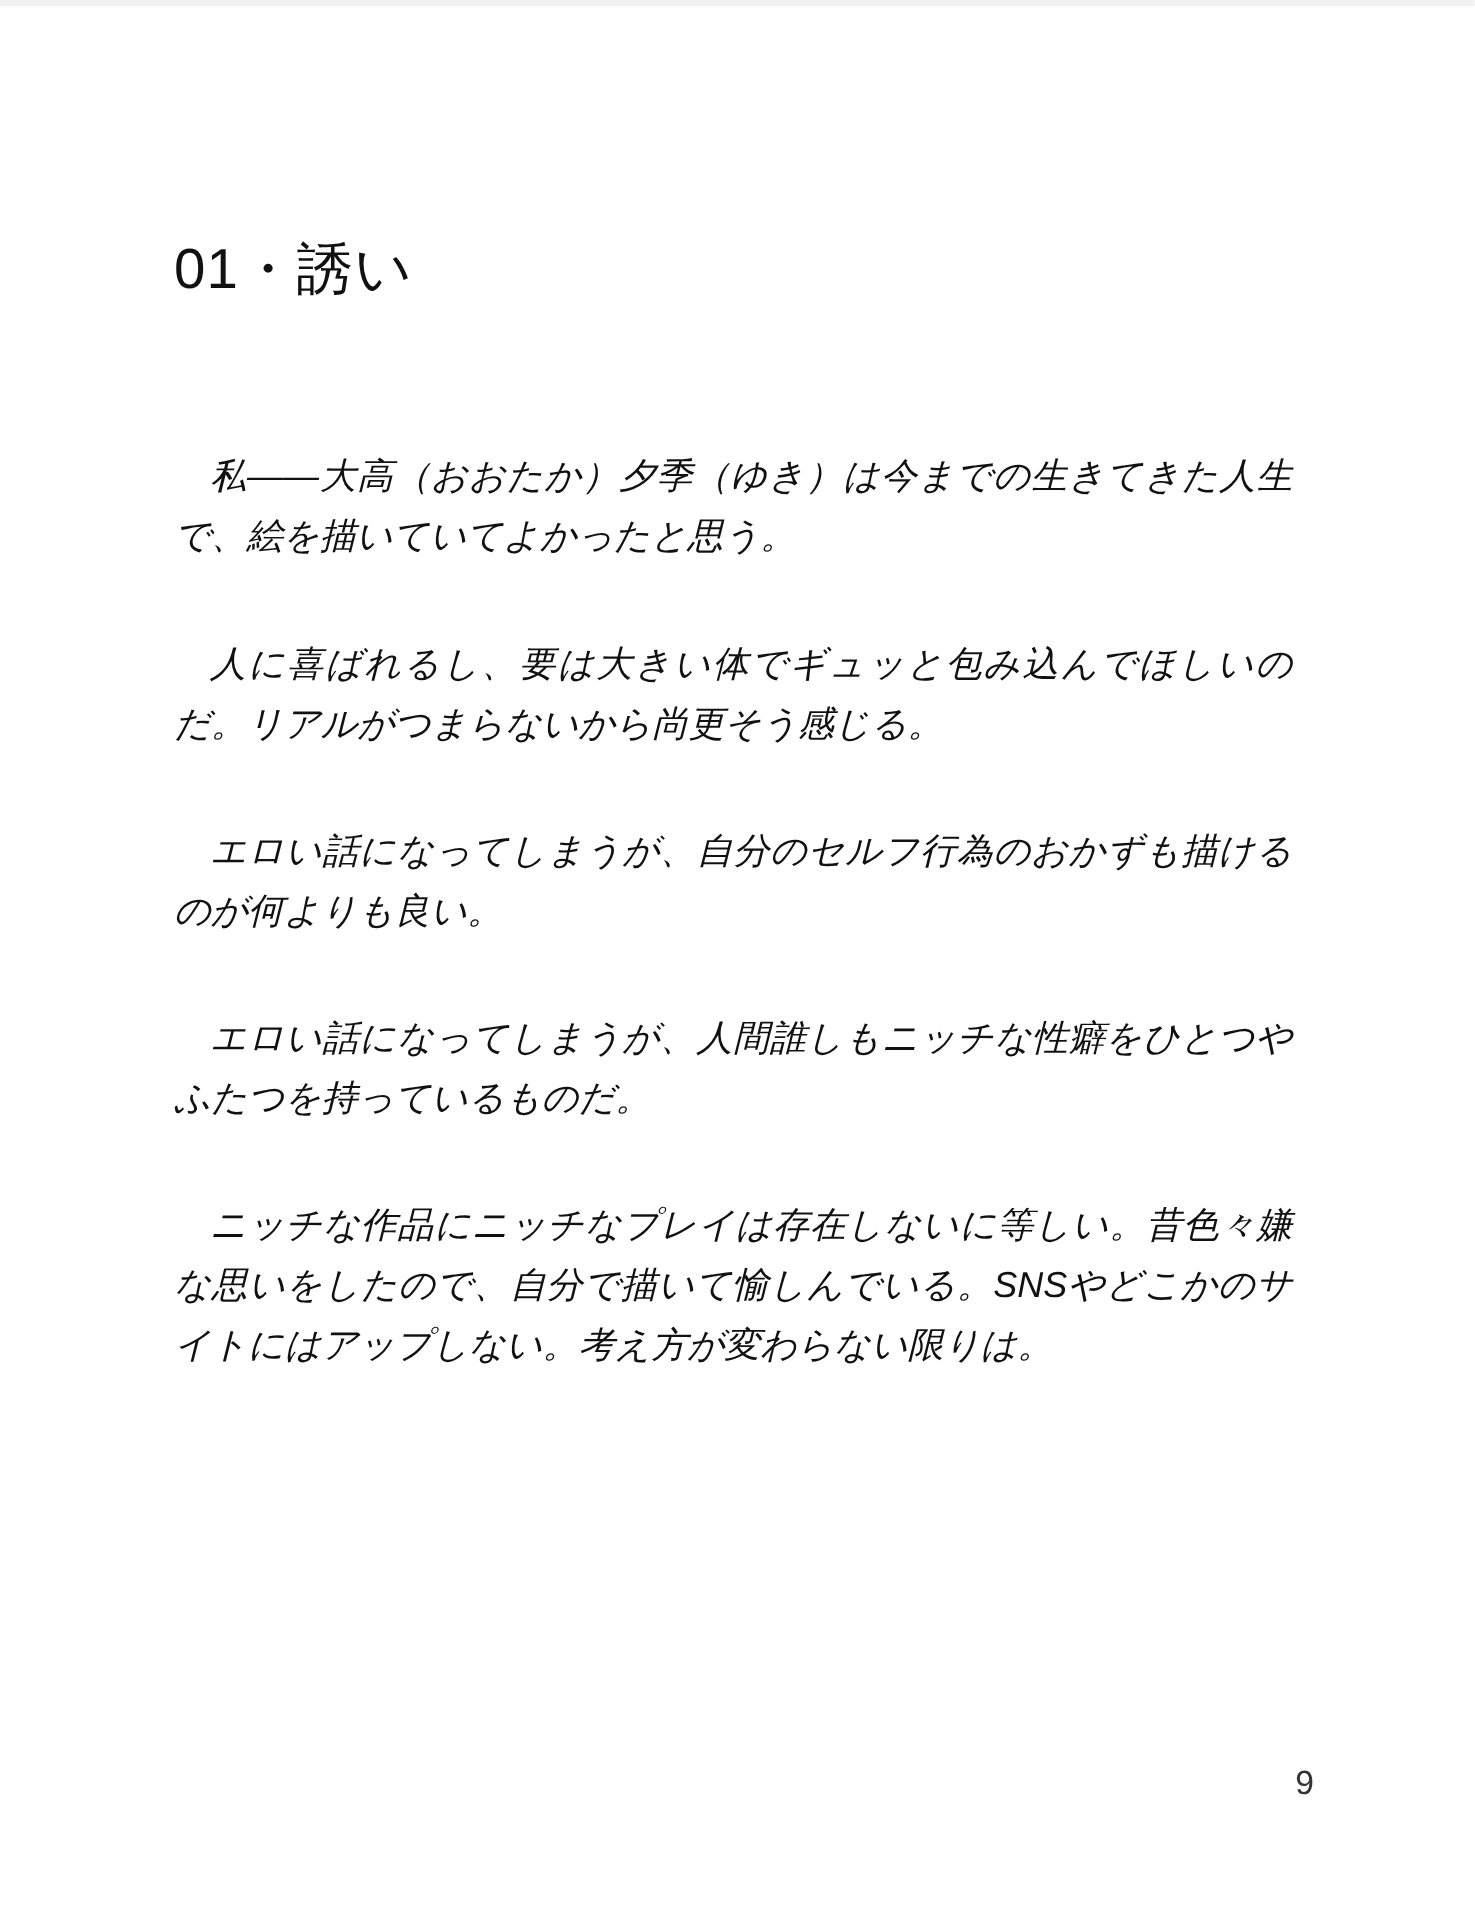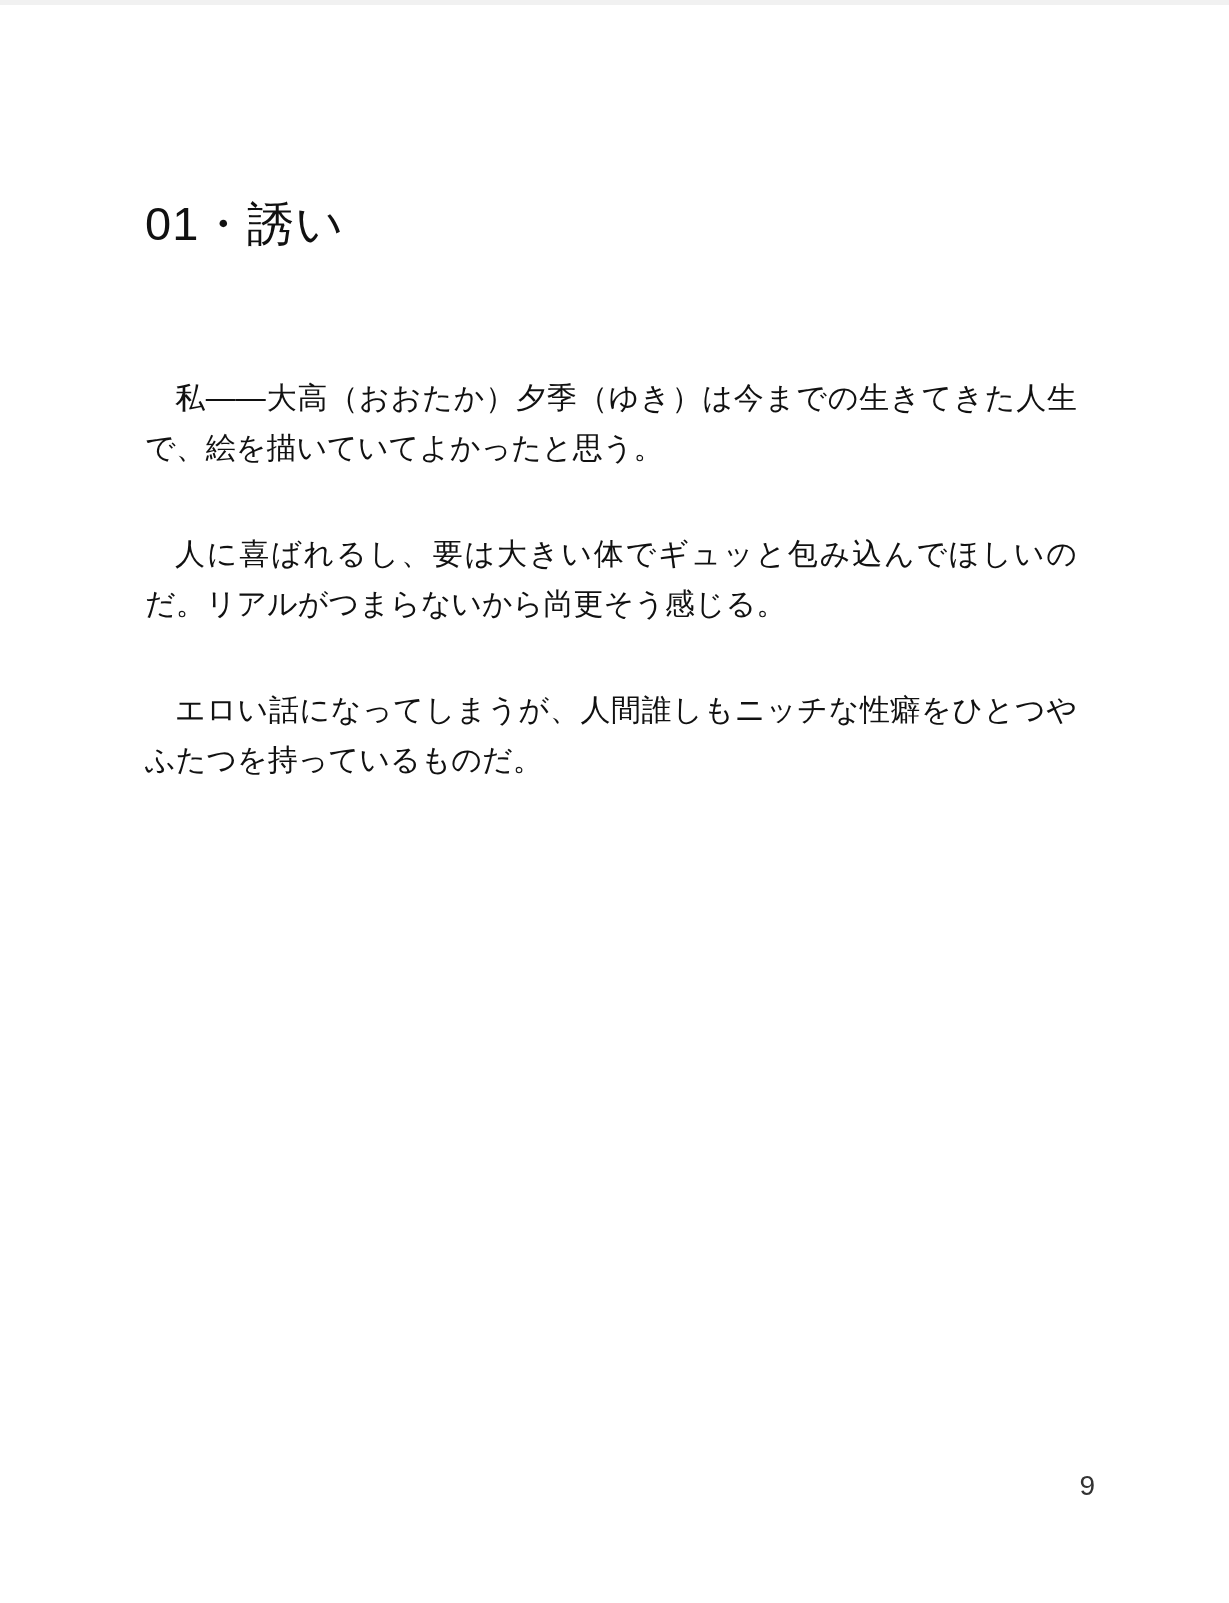--- a/index.html
+++ b/index.html
@@ -41,20 +41,21 @@
     color: var(--text);
   }
   .body-text p {
     font-size: 30px;
     line-height: 50px;
     text-align: justify;
     text-indent: 1em;
     margin-bottom: 56px;
     color: var(--text);
     font-feature-settings: "halt";
+    font-style: italic;
   }
   .page-number {
     position: absolute;
     right: 134px;
     top: 1468px;
     font-size: 28px;
     line-height: 36px;
     color: var(--pagenum);
   }
 </style>
@@ -63,18 +64,20 @@
 
 <div class="page">
   <div class="top-strip"></div>
 
   <div class="content">
     <h1 class="chapter-heading">01・誘い</h1>
 
     <div class="body-text">
       <p>私——大高（おおたか）夕季（ゆき）は今までの生きてきた人生で、絵を描いていてよかったと思う。</p>
       <p>人に喜ばれるし、要は大きい体でギュッと包み込んでほしいのだ。リアルがつまらないから尚更そう感じる。</p>
+      <p>エロい話になってしまうが、自分のセルフ行為のおかずも描けるのが何よりも良い。</p>
       <p>エロい話になってしまうが、人間誰しもニッチな性癖をひとつやふたつを持っているものだ。</p>
+      <p>ニッチな作品にニッチなプレイは存在しないに等しい。昔色々嫌な思いをしたので、自分で描いて愉しんでいる。SNSやどこかのサイトにはアップしない。考え方が変わらない限りは。</p>
     </div>
   </div>
 
   <div class="page-number">9</div>
 </div>
 
 </body></html>

